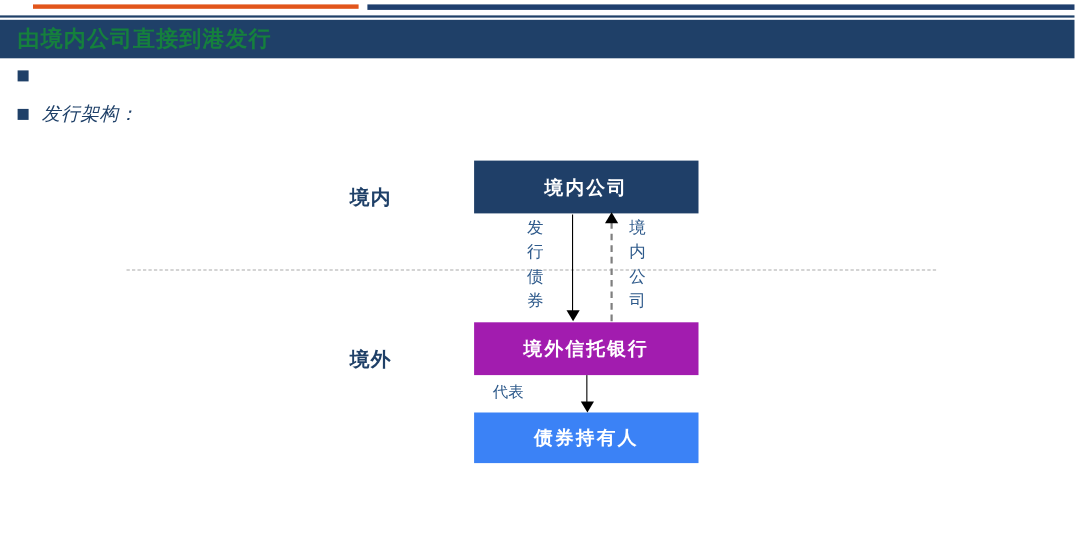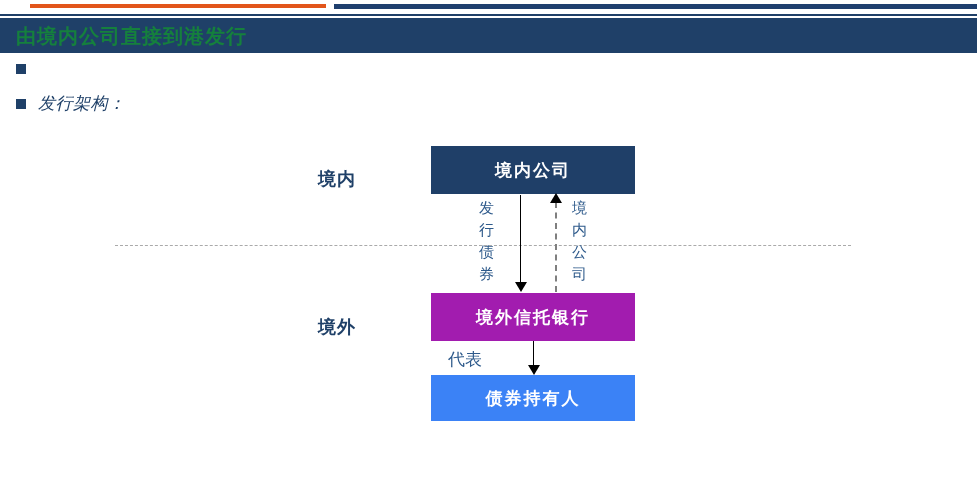--- a/index.html
+++ b/index.html
@@ -153,21 +153,21 @@
     width: 20px;
     white-space: normal;
     word-break: break-all;
     letter-spacing: 0;
   }
   #label-issue-bonds   { left: 479px; top: 197px; }
   #label-raise-funds   { left: 572px; top: 197px; }
 
   .flat-label {
     position: absolute;
-    font-size: 17px;
+    font-size: 14px;
     color: #2E5A8B;
     white-space: nowrap;
     font-family: Liberation Serif, serif;
   }
   #label-represent { left: 448px; top: 348px; }
 
   
   #arrow-down-solid {
     position: absolute;
     left: 520px;

